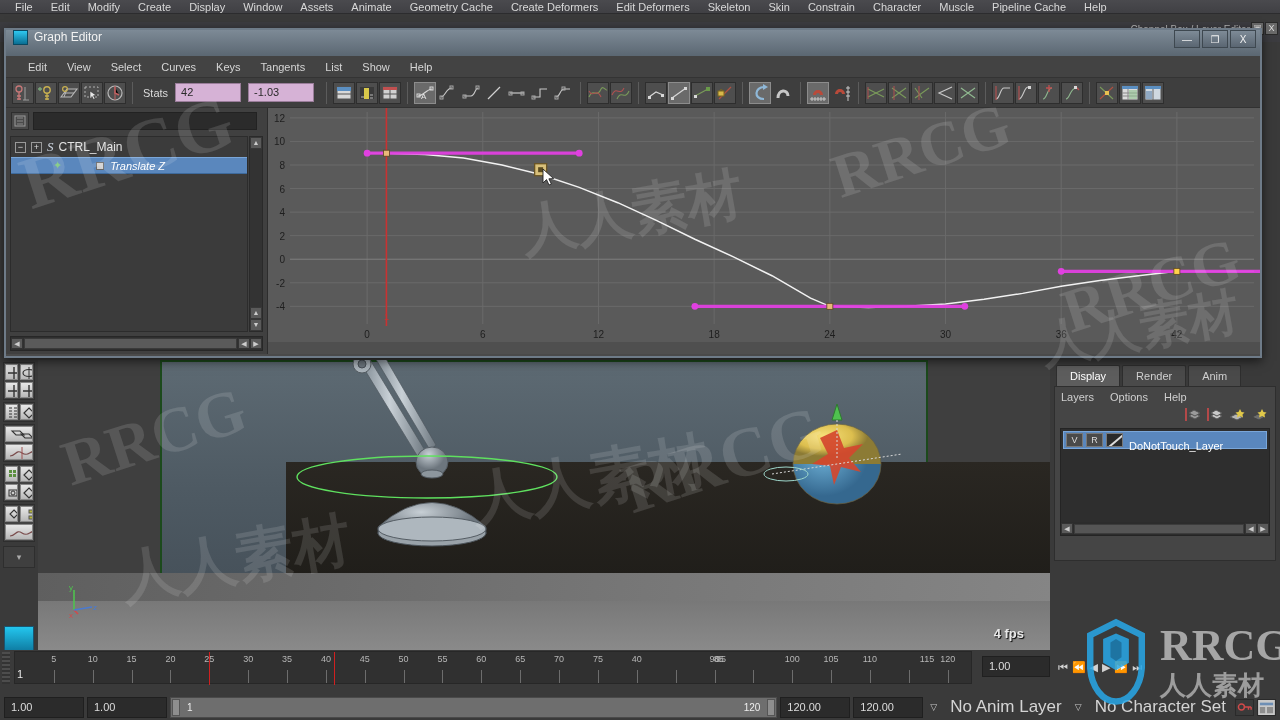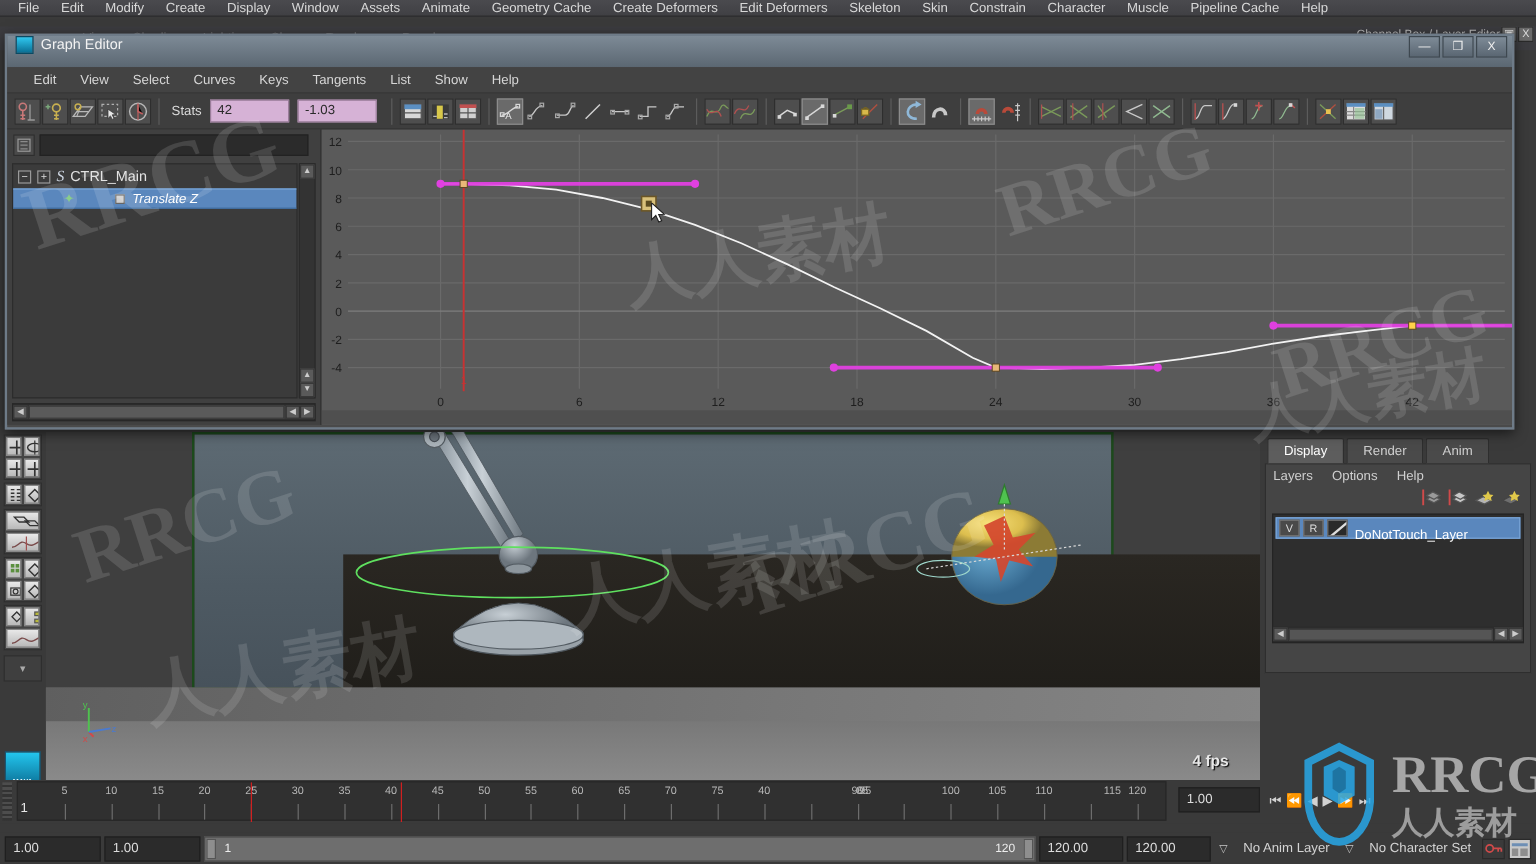--- a/index.html
+++ b/index.html
@@ -185,21 +185,21 @@
     font-size:11px; padding:3px 6px; height:21px;
   }
   #rb-slider{
     flex:1; height:21px; background:#6e6e6e; border:1px solid #4a4a4a;
     position:relative; display:flex; align-items:center; justify-content:space-between;
     padding:0 4px; color:#eee; font-size:10px;
   }
   .rb-grip{ position:absolute; top:1px; width:8px; height:17px;
     background:#8e8e8e; border:1px solid #555; }
   #rb-dropdown{ color:#c8c8c8; font-size:9px; padding:0 4px; }
-  .rb-select{ color:#d4d4d4; font-size:11px; padding:0 6px; white-space:nowrap; }
+  .rb-select{ color:#d4d4d4; font-size:17px; padding:0 6px; white-space:nowrap; }
   .rb-icon{ width:19px; height:17px; border:1px solid #2a2a2a; }
 
   
   #graph-editor{
     position:absolute; left:4px; top:28px; width:1258px; height:330px;
     background:#4a4a4a; border:2px solid #6e7b88;
     box-shadow:0 3px 10px rgba(0,0,0,.6); z-index:20;
   }
   #ge-titlebar{
     height:26px; background:linear-gradient(#7d8a96,#5b6772);

